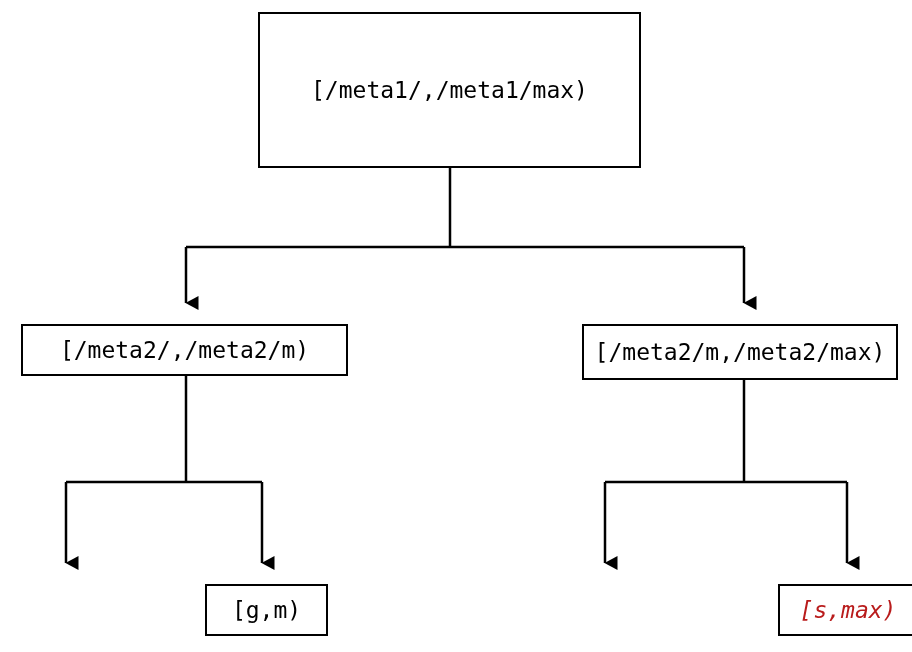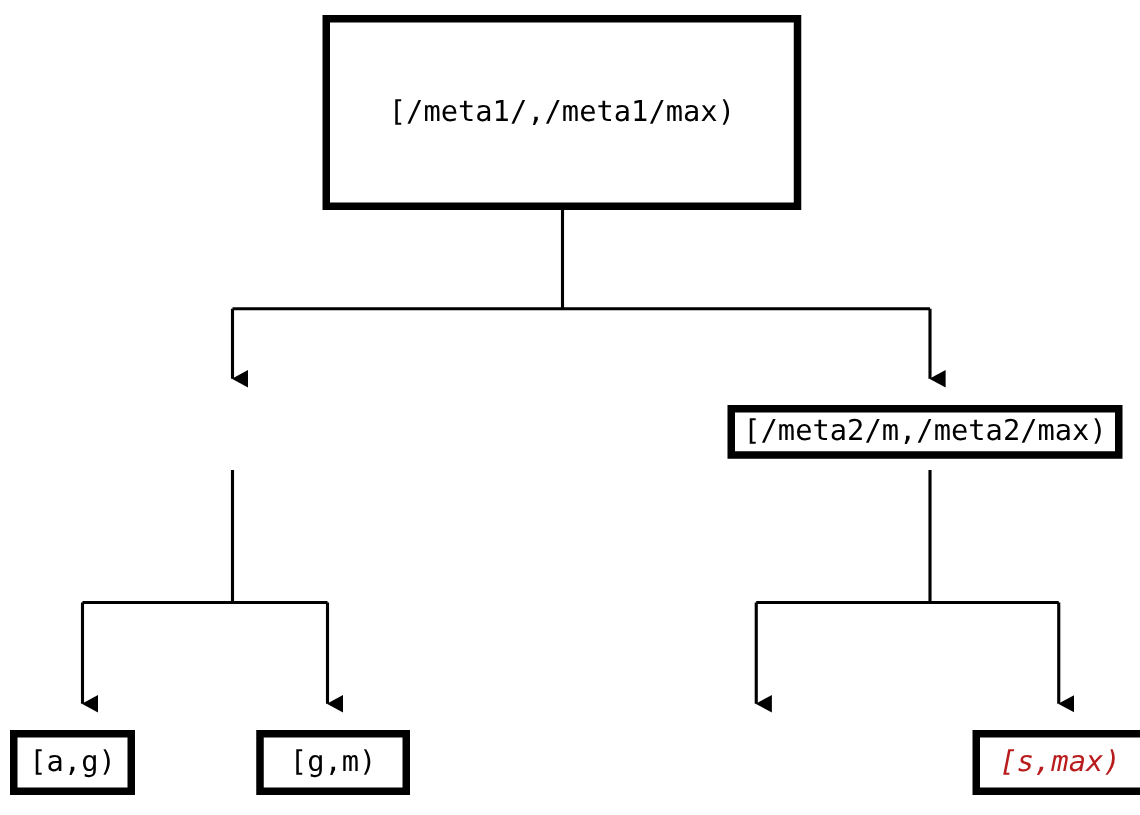--- a/index.html
+++ b/index.html
@@ -19,21 +19,21 @@
     position: absolute;
     left: 0;
     top: 0;
     width: 912px;
     height: 652px;
   }
   .node-box {
     position: absolute;
     box-sizing: border-box;
     background: #ffffff;
-    border: 6px solid #be185d;
+    border: 2px solid #be185d;
     display: flex;
     align-items: center;
     justify-content: center;
     color: #000000;
     letter-spacing: 0px;
     white-space: pre;
   }
   .node-label {
     display: block;
     line-height: 1;
@@ -73,28 +73,28 @@
       <path d="M 605,482 L 847,482" stroke="#000000" stroke-width="2.5" fill="none"></path>
       <path d="M 605,482 L 605,563" stroke="#000000" stroke-width="2.5" fill="none" marker-end="url(#arrow-down)"></path>
       <path d="M 847,482 L 847,563" stroke="#000000" stroke-width="2.5" fill="none" marker-end="url(#arrow-down)"></path>
     </g>
   </svg>
 
   <div class="node-box lvl-root" id="node-root" style="left: 258px; top: 12px; width: 383px; height: 156px; border-color: rgb(0, 0, 0); color: rgb(0, 0, 0);">
     <span class="node-label">[/meta1/,/meta1/max)</span>
   </div>
 
+  <div class="node-box lvl-mid" id="node-mid-left" style="left: 21px; top: 324px; width: 327px; height: 52px; border-color: rgb(0, 0, 0); color: rgb(0, 0, 0);">
+    <span class="node-label">[/meta2/,/meta2/m)</span>
+  </div>
 
-  <div class="node-box lvl-mid" id="node-mid-right" style="left: 582px; top: 324px; width: 316px; height: 43px; border-color: rgb(0, 0, 0); color: rgb(0, 0, 0);">
+  <div class="node-box lvl-mid" id="node-mid-right" style="left: 582px; top: 324px; width: 316px; height: 56px; border-color: rgb(0, 0, 0); color: rgb(0, 0, 0);">
     <span class="node-label">[/meta2/m,/meta2/max)</span>
   </div>
 
-  <div class="node-box lvl-leaf" id="node-leaf-1" style="left: 8px; top: 584px; width: 100px; height: 52px; border-color: rgb(0, 0, 0); color: rgb(0, 0, 0);">
-    <span class="node-label">[a,g)</span>
-  </div>
 
   <div class="node-box lvl-leaf" id="node-leaf-2" style="left: 205px; top: 584px; width: 123px; height: 52px; border-color: rgb(0, 0, 0); color: rgb(0, 0, 0);">
     <span class="node-label">[g,m)</span>
   </div>
 
 
   <div class="node-box lvl-leaf" id="node-leaf-4" style="left: 778px; top: 584px; width: 140px; height: 52px; border-color: rgb(0, 0, 0); color: #b91c1c; font-style: italic;">
     <span class="node-label">[s,max)</span>
   </div>
 

